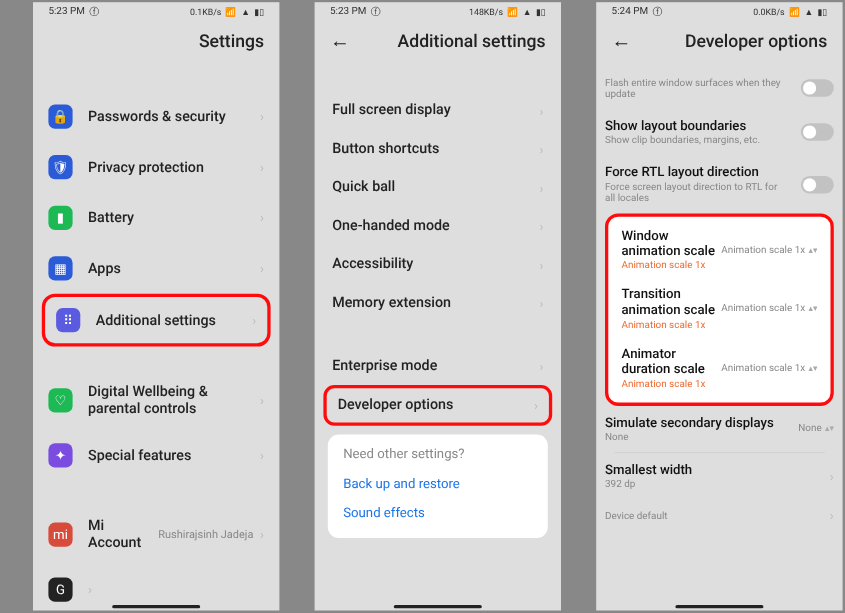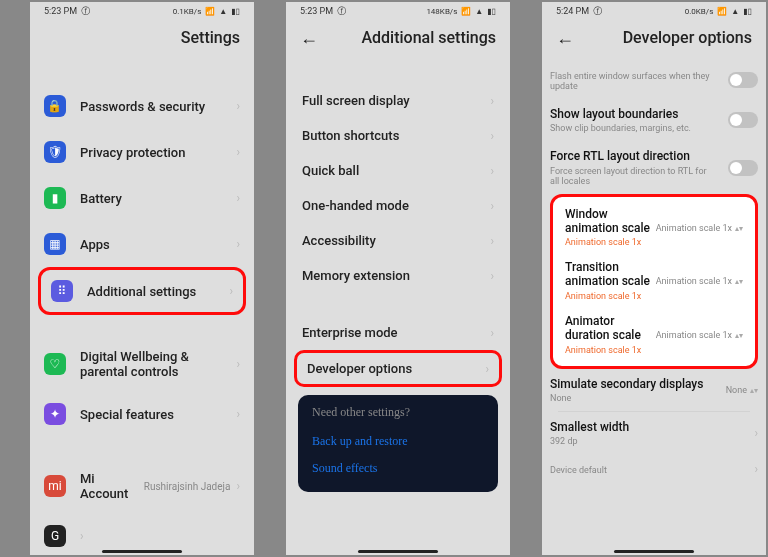--- a/index.html
+++ b/index.html
@@ -88,25 +88,24 @@
   .gap-s { height: 22px; }
   .simple-row {
     padding: 10px 16px;
     display: flex;
     align-items: center;
     justify-content: space-between;
     gap: 16px;
   }
   .simple-label { font-size: 13px; color: #222; font-weight: 500; }
   .card {
-    background: #0f172a;
+    background: #ffffff;
     margin: 8px 12px;
     border-radius: 10px;
     padding: 10px 14px;
-    font-family: Liberation Serif, serif;
   }
   .card-heading { font-size: 12px; color: #888; margin-bottom: 8px; }
   .card-link { font-size: 12px; color: #1a73e8; padding: 6px 0; }
   .dev-row {
     padding: 8px 8px;
     display: flex;
     align-items: center;
     justify-content: flex-end;
     gap: 10px;
   }

